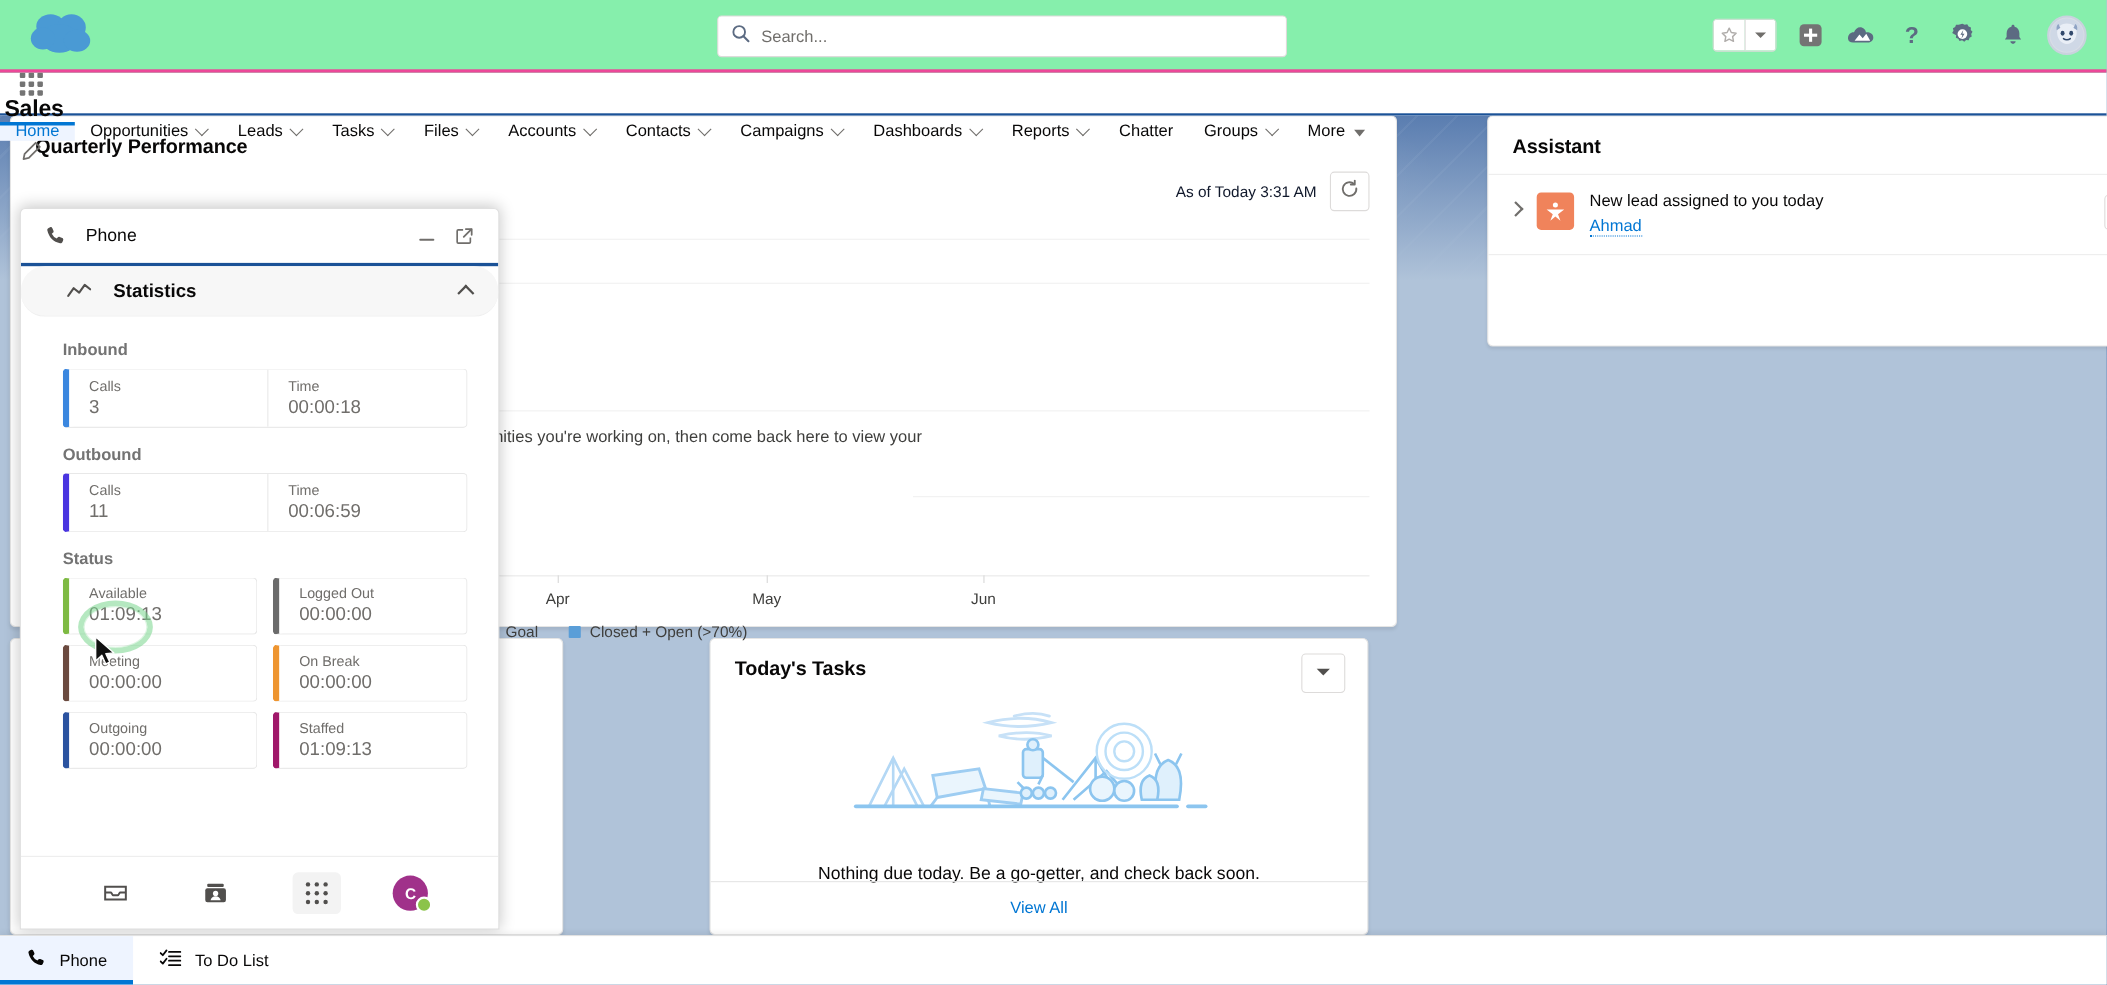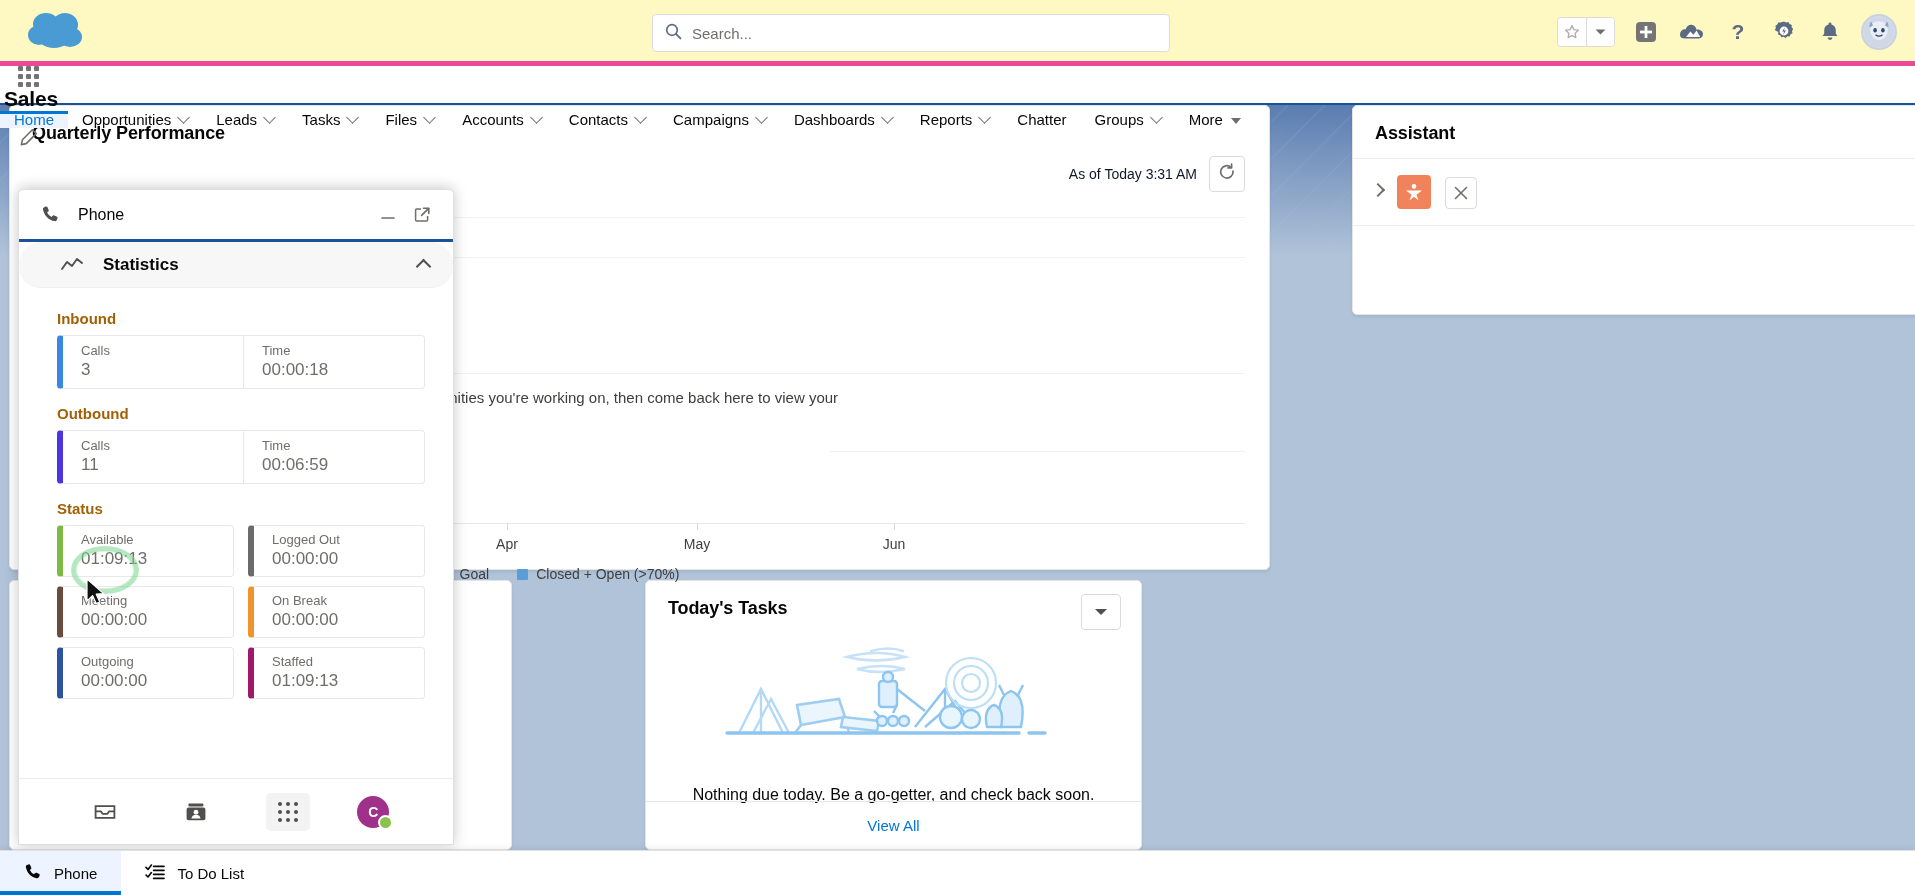--- a/index.html
+++ b/index.html
@@ -6,22 +6,22 @@
   html, body {
     width: 1915px; height: 895px;
     font-family: "Liberation Sans", sans-serif;
     background: #b0c3d9;
     overflow: hidden;
   }
 
   
   .global-header {
     position: absolute; top: 0; left: 0; width: 1915px; height: 66px;
-    background: #fef9c3; display: flex; align-items: center;
-    border-bottom: 5px solid #ec4899; z-index: 30;
+    background: #86efac; display: flex; align-items: center;
+    border-bottom: 3px solid #ec4899; z-index: 30;
   }
   .sf-cloud-logo { position: absolute; left: 22px; top: 8px; width: 70px; height: 46px; }
   .search-wrap {
     position: absolute; left: 652px; top: 14px; width: 518px; height: 38px;
     border: 1px solid #dddbda; border-radius: 4px; background: #fff;
     display: flex; align-items: center; padding: 0 12px; gap: 10px;
   }
   .search-input {
     border: none; outline: none; font-size: 15px; color: #3e3e3c;
     width: 100%; background: transparent; font-family: "Liberation Sans", sans-serif;
@@ -136,21 +136,21 @@
   
   .left-small-card {
     position: absolute; top: 580px; left: 9px; width: 503px; height: 270px;
     background: #fff; border: 1px solid #e5e5e5; border-radius: 5px;
     box-shadow: 0 2px 3px rgba(0,0,0,.08); z-index: 4; overflow: hidden;
   }
   .left-small-bar { position: absolute; left: 374px; top: 152px; width: 32px; height: 5px; background: #8ec5f0; border-radius: 2px; }
 
   
   .tasks-card {
-    position: absolute; top: 580px; left: 645px; width: 497px; height: 270px;
+    position: absolute; top: 580px; left: 645px; width: 599px; height: 270px;
     background: #fff; border: 1px solid #e5e5e5; border-radius: 5px;
     box-shadow: 0 2px 3px rgba(0,0,0,.08); z-index: 4; overflow: hidden;
   }
   .tasks-head { padding: 17px 22px 0 22px; position: relative; }
   .tasks-menu-btn {
     position: absolute; right: 20px; top: 13px; width: 40px; height: 36px;
     border: 1px solid #dddbda; border-radius: 4px; background: #fff;
     display: flex; align-items: center; justify-content: center;
   }
   .tasks-illus { position: absolute; left: 50%; top: 62px; transform: translateX(-50%); }
@@ -211,21 +211,21 @@
     padding: 0 16px 0 44px; gap: 16px; position: relative; border-bottom: 1px solid #efefef; border-radius: 22px;
   }
   .stats-header-icon { position: absolute; left: 42px; color: #514f4d; display: flex; }
   .stats-header-title { font-size: 17px; font-weight: bold; color: #080707; margin-left: 40px; }
   .stats-header-chev {
     position: absolute; right: 24px; width: 11px; height: 11px;
     border-left: 2px solid #514f4d; border-top: 2px solid #514f4d; transform: rotate(45deg); margin-top: 4px;
   }
 
   .stats-body { padding: 14px 28px 0 38px; }
-  .stats-group-label { font-size: 15px; font-weight: bold; color: #a16207; margin: 8px 0 8px 0; }
+  .stats-group-label { font-size: 15px; font-weight: bold; color: #737373; margin: 8px 0 8px 0; }
   .stat-card {
     border: 1px solid #e8e8e8; border-radius: 4px; border-left-width: 6px;
     display: flex; height: 54px; background: #fff; overflow: hidden;
   }
   .stat-cell { flex: 1; padding: 7px 0 0 18px; }
   .stat-cell + .stat-cell { border-left: 1px solid #e8e8e8; }
   .stat-label { font-size: 13px; color: #706e6b; line-height: 16px; }
   .stat-value { font-size: 17px; color: #706e6b; line-height: 22px; }
 
   .status-grid { display: grid; grid-template-columns: 1fr 1fr; gap: 9px 14px; margin-top: 4px; }
@@ -569,20 +569,24 @@
       <div class="card-title">Assistant</div>
     </div>
     <div class="assistant-row">
       <span class="assist-chevron"></span>
       <span class="assist-icon">
         <svg width="22" height="22" viewBox="0 0 22 22">
           <circle cx="11" cy="5.4" r="2.3" fill="#fff"></circle>
           <path d="M3 9.4h16l-5.6 4.3 2.2 5.9L11 15.8l-4.6 3.8 2.2-5.9z" fill="#fff"></path>
         </svg>
       </span>
+      <span class="assist-body">
+        <span class="assist-title">New lead assigned to you today</span><br>
+        <span class="assist-link">Ahmad</span>
+      </span>
       <span class="assist-close">
         <svg width="14" height="14" viewBox="0 0 14 14">
             <line x1="1.5" y1="1.5" x2="12.5" y2="12.5" stroke="#706e6b" stroke-width="1.6" stroke-linecap="round"></line>
             <line x1="12.5" y1="1.5" x2="1.5" y2="12.5" stroke="#706e6b" stroke-width="1.6" stroke-linecap="round"></line>
           </svg>
       </span>
     </div>
   </div>
 </div>
 

